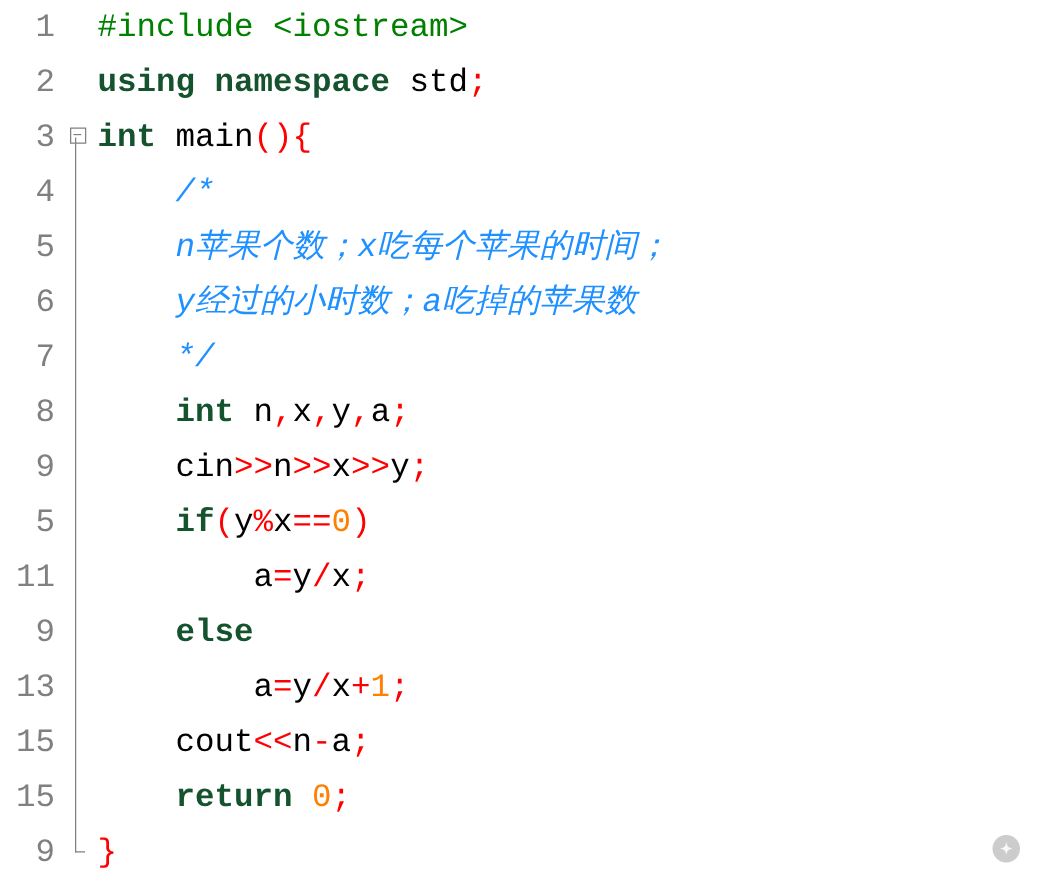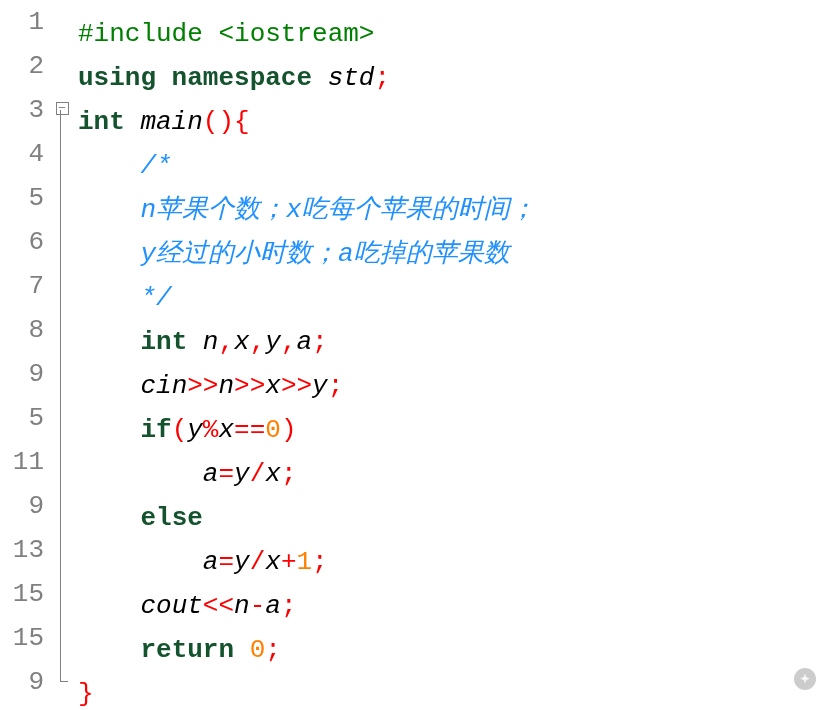--- a/index.html
+++ b/index.html
@@ -64,28 +64,27 @@
       width: 8px;
       height: 1px;
       background: #808080;
       bottom: 22px;
     }
     .code {
       flex: 1;
       line-height: 44px;
       padding-left: 4px;
       white-space: pre;
-      margin-top: 12px;
     }
     .line {
       height: 44px;
     }
     .c-preproc { color: #008000; }
     .c-keyword { color: #14532d; font-weight: bold; }
-    .c-text { color: #000000; font-style: italic; }
+    .c-text { color: #000000; }
     .c-punct { color: #ff0000; }
     .c-brace { color: #ff0000; }
     .c-comment { color: #1e90ff; font-style: italic; }
     .c-num { color: #ff8000; }
     .watermark {
       position: absolute;
       right: 20px;
       bottom: 20px;
       color: rgba(128,128,128,0.55);
       font-size: 18px;

